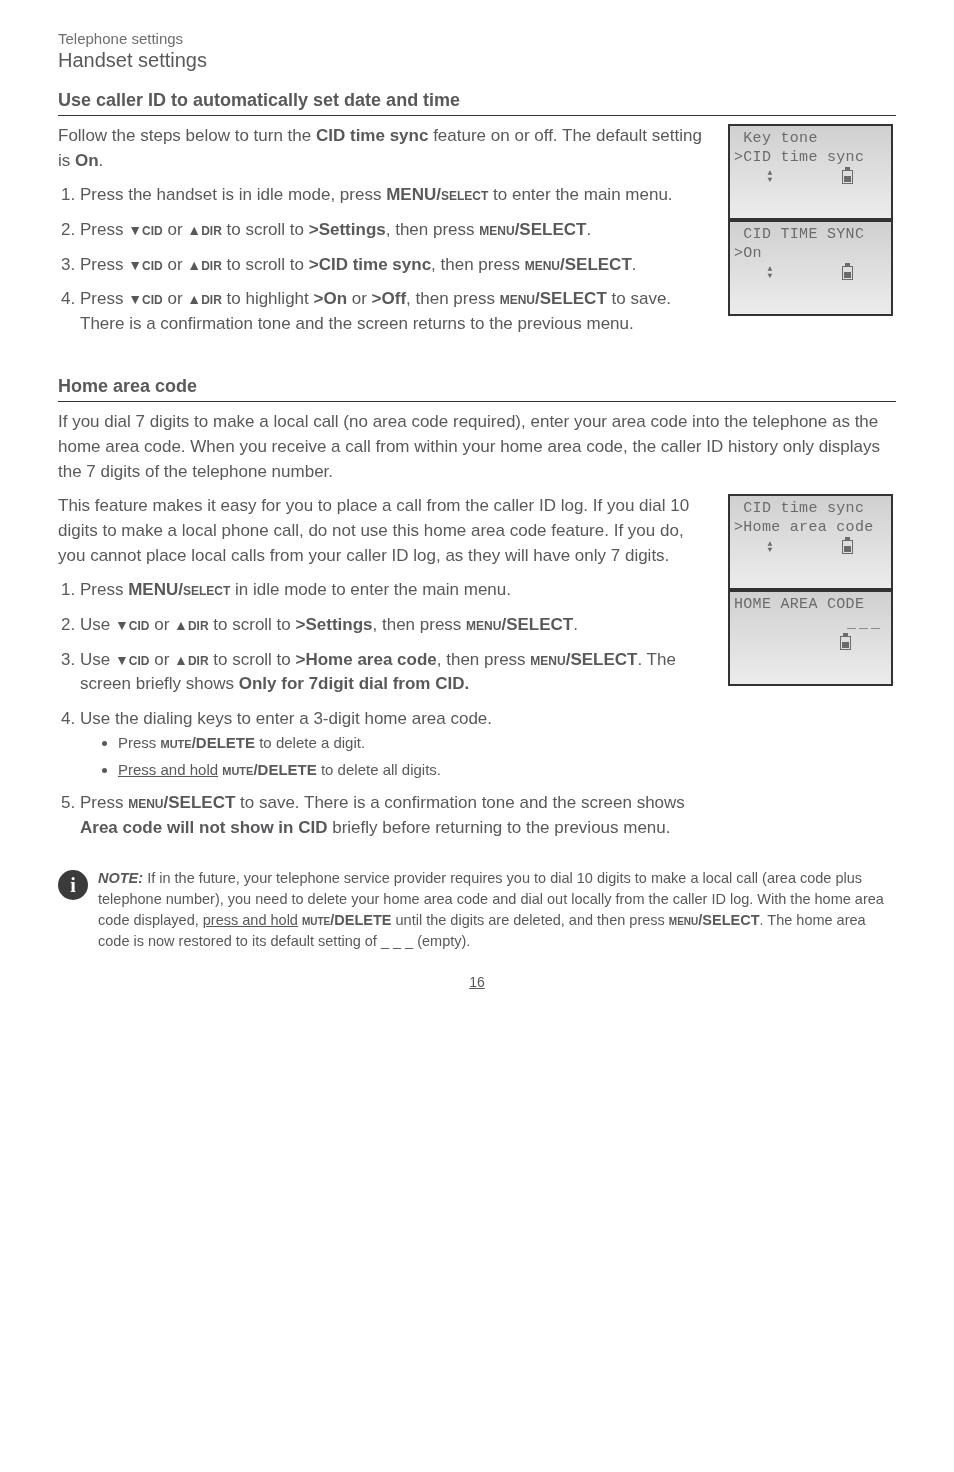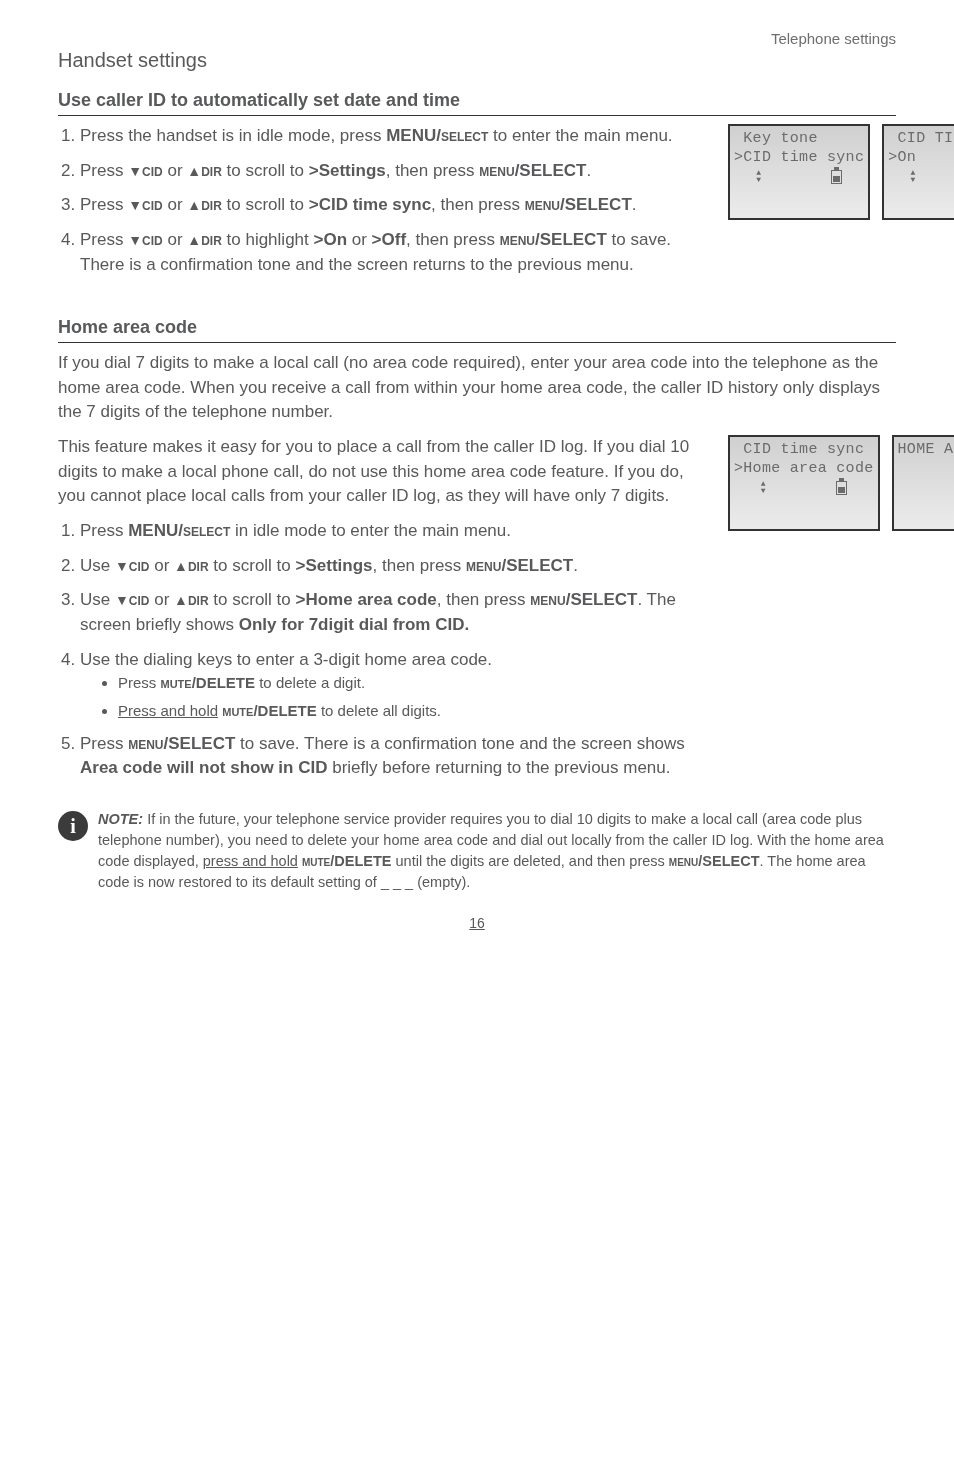--- a/index.html
+++ b/index.html
@@ -4,38 +4,38 @@
 <style>
   * { box-sizing: border-box; margin: 0; padding: 0; }
   body {
     font-family: Verdana, Geneva, sans-serif;
     color: #58595b;
     background: #fff;
     width: 954px;
     min-height: 1472px;
     padding: 30px 58px 40px 58px;
   }
-  .breadcrumb { font-size: 15px; color: #6d6e71; text-align: right; }
+  .breadcrumb { font-size: 15px; color: #6d6e71; }
   h1.section-title { font-size: 20px; font-weight: 400; color: #58595b; margin-top: 2px; }
   h2.subhead { font-size: 18px; font-weight: 700; margin-top: 18px; color: #58595b; }
   hr.rule { border: none; border-top: 1px solid #333; margin: 4px 0 8px 0; }
   .body-text { font-size: 17px; line-height: 1.45; margin-bottom: 10px; }
   ol.steps { list-style: decimal; padding-left: 22px; }
   ol.steps > li { font-size: 17px; line-height: 1.45; margin-bottom: 10px; }
   ul.bullets { list-style: disc; padding-left: 38px; }
   ul.bullets > li { font-size: 15px; line-height: 1.45; margin-bottom: 6px; }
   b, .bold { font-weight: 700; }
   .smallcaps { font-variant: small-caps; }
   .tri-down::before { content: "▼"; font-size: 14px; }
   .tri-up::before { content: "▲"; font-size: 14px; }
   .underline { text-decoration: underline; }
 
   .row { display: flex; gap: 16px; align-items: flex-start; }
   .col-text { flex: 1; }
-  .col-screens { width: 168px; display: flex; flex-direction: row; gap: 12px; }
+  .col-screens { width: 168px; display: flex; flex-direction: column; }
 
   .screen {
     border: 2px solid #333;
     width: 165px;
     height: 96px;
     background: linear-gradient(#d0d0d0, #ececec);
     font-family: "Courier New", monospace;
     color: #6b6b6b;
     padding: 4px 4px 3px 4px;
     font-size: 15px;
@@ -73,20 +73,23 @@
 <body>
 
 <div class="breadcrumb">Telephone settings</div>
 <h1 class="section-title">Handset settings</h1>
 
 <h2 class="subhead">Use caller ID to automatically set date and time</h2>
 <hr class="rule">
 
 <div class="row">
   <div class="col-text">
+    <p class="body-text">
+      <span>Follow the steps below to turn the </span><b>CID time sync</b><span> feature on or off. The default setting is </span><b>On</b><span>.</span>
+    </p>
     <ol class="steps">
       <li>
         <span>Press the handset is in idle mode, press </span><b><span>MENU/</span><span class="smallcaps">select</span></b><span> to enter the main menu.</span>
       </li>
       <li>
         <span>Press </span><span class="tri-down"></span><b class="smallcaps">cid</b><span> or </span><span class="tri-up"></span><b class="smallcaps">dir</b><span> to scroll to </span><b>&gt;Settings</b><span>, then press </span><b><span class="smallcaps">menu</span><span>/SELECT</span></b><span>.</span>
       </li>
       <li>
         <span>Press </span><span class="tri-down"></span><b class="smallcaps">cid</b><span> or </span><span class="tri-up"></span><b class="smallcaps">dir</b><span> to scroll to </span><b>&gt;CID time sync</b><span>, then press </span><b><span class="smallcaps">menu</span><span>/SELECT</span></b><span>.</span>
       </li>

